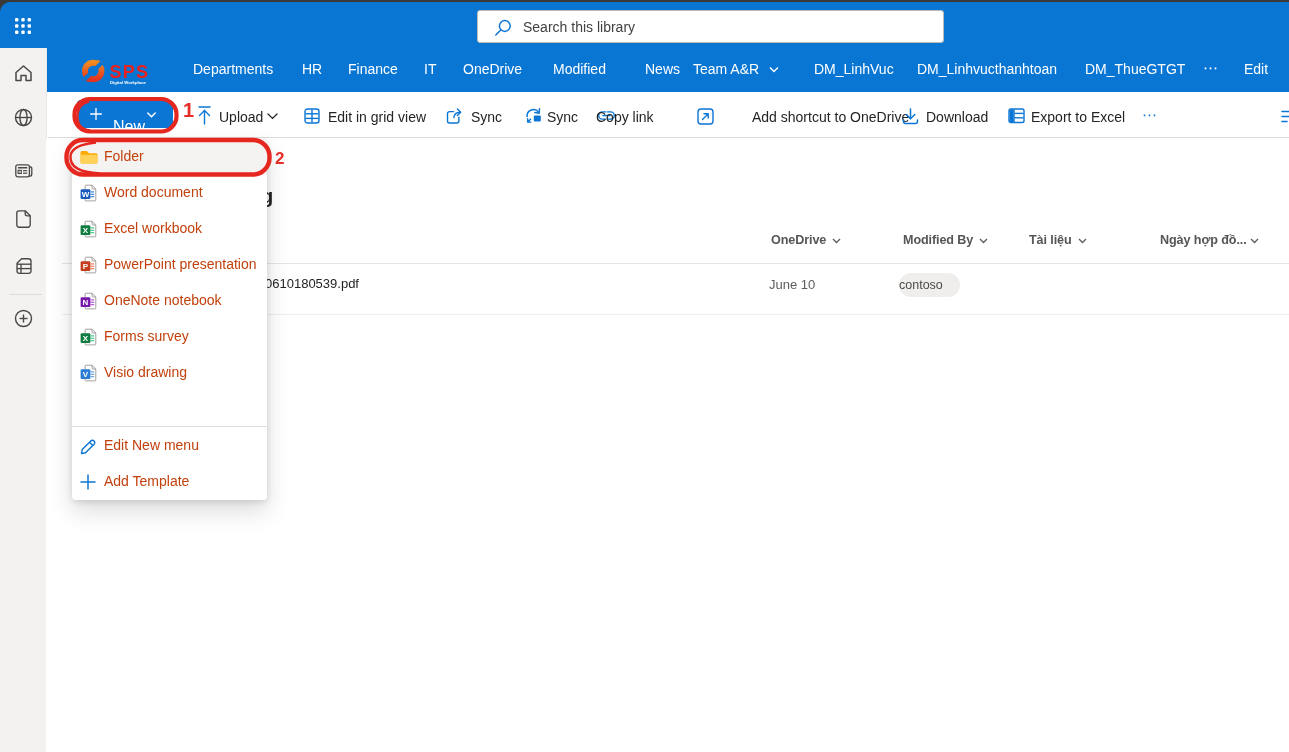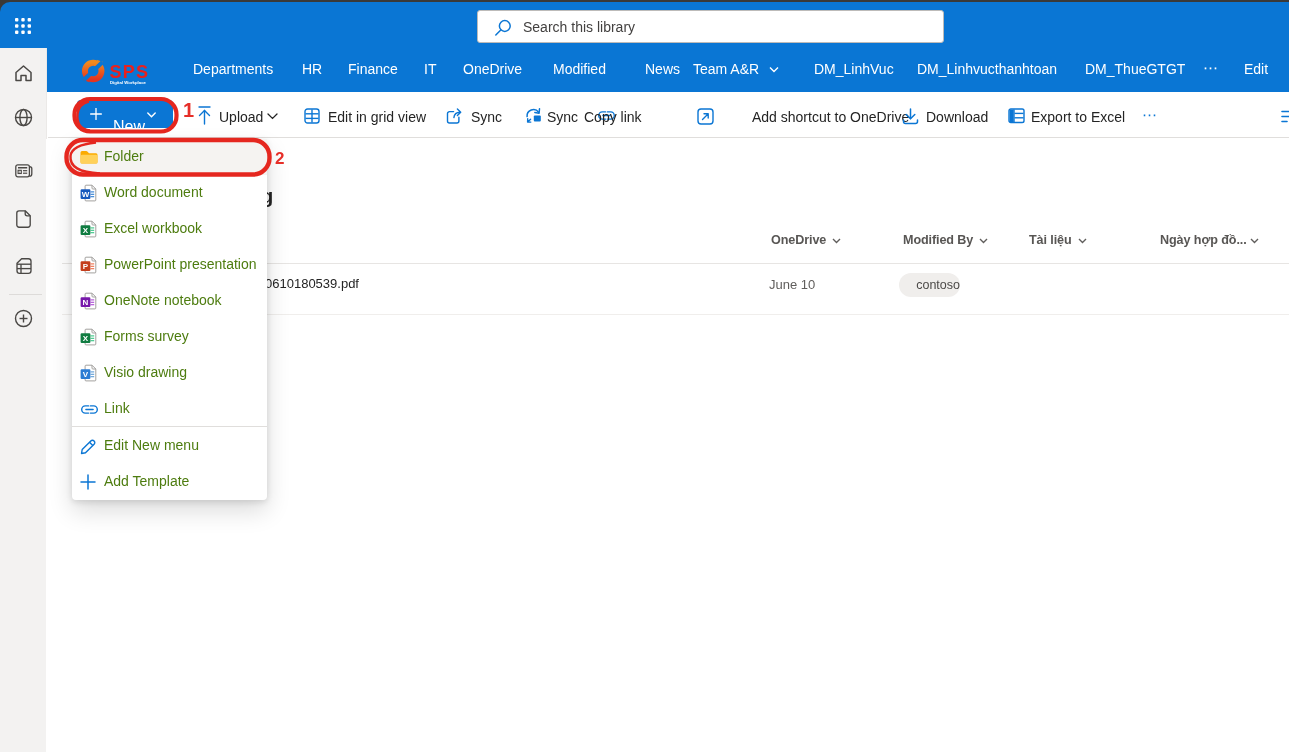--- a/index.html
+++ b/index.html
@@ -12,32 +12,32 @@
 #searchbox{position:absolute;left:477px;top:8px;width:467px;height:33px;background:#fff;border:1px solid #bdbbb9;border-radius:3px}
 #searchbox span{position:absolute;left:45px;top:8px;font-size:14px;color:#434140}
 .navitem{position:absolute;top:13px;color:#fff;font-size:14px;white-space:nowrap}
 #toolbar{position:absolute;left:48px;top:92px;width:1241px;height:45.5px;background:#fff;border-bottom:1.5px solid #e0dedc}
 .tbtxt{position:absolute;top:109px;font-size:14px;color:#242424;white-space:nowrap}
 .tbico{position:absolute;top:108px;color:#0b76d4}
 #newbtn{position:absolute;left:77px;top:100px;width:96px;height:28px;background:#0b76d4;border-radius:4px;color:#fff}
 #newbtn .lbl{position:absolute;left:36px;top:18px;font-size:16px;font-weight:400}
 #menu{position:absolute;left:72px;top:139px;width:195px;height:361px;background:#fff;border-radius:0 0 4px 4px;box-shadow:0 2px 6px rgba(0,0,0,.12),0 11px 24px rgba(0,0,0,.14);z-index:5}
 .mitem{position:absolute;left:0;width:195px;height:36px}
-.mitem .txt{position:absolute;left:32px;top:9px;font-size:14px;color:#4d7c0f;white-space:nowrap}
+.mitem .txt{position:absolute;left:32px;top:9px;font-size:14px;color:#c2410c;white-space:nowrap}
 .mitem .ic{position:absolute;left:8px;top:10px}
 #mdivider{position:absolute;left:0px;top:287px;width:195px;height:1px;background:#e0dedc}
 .hl{background:#f5f3f1}
 #content{position:absolute;left:46px;top:139px;width:1243px;height:613px;background:#fff}
 .colhead{position:absolute;top:233px;font-size:12.6px;font-weight:700;color:#585654;white-space:nowrap;letter-spacing:-0.1px}
 .colcaret{position:absolute;top:238px;color:#605e5c}
 #hline1{position:absolute;left:62px;top:263px;width:1227px;height:1px;background:#e7e5e3}
 #hline2{position:absolute;left:62px;top:314px;width:1227px;height:1px;background:#f0eeec}
 #fname{position:absolute;left:265px;top:276px;font-size:13px;color:#242424}
 #june{position:absolute;left:769px;top:277px;font-size:13px;color:#605e5c}
-#pill{position:absolute;left:899px;top:273px;width:61px;height:24px;background:#f0eeec;border-radius:12px;text-align:right;line-height:24px;font-size:12.5px;color:#4c4a48}
+#pill{position:absolute;left:899px;top:273px;width:61px;height:24px;background:#f0eeec;border-radius:12px;text-align:left;line-height:24px;font-size:12.5px;color:#4c4a48}
 #titleg{position:absolute;left:261px;top:185px;font-size:20px;font-weight:700;color:#242424;z-index:1}
 .rednum{position:absolute;color:#e62e28;font-weight:700;font-size:21px;z-index:7}
 #annot{position:absolute;left:0;top:0;width:1289px;height:752px;z-index:6;pointer-events:none}
 </style></head>
 <body>
 <div id="topdark"></div>
 <div id="corner"></div>
 <div id="suite">
 <svg style="position:absolute;left:15px;top:16px" width="17" height="17" viewBox="0 0 17 17">
       <g fill="#fff">
@@ -164,21 +164,21 @@
     <path d="M14.5 1.7 L14.1 6.2 L9.8 5.4" stroke-width="1.5" stroke-linecap="round" stroke-linejoin="round"></path>
     <rect x="8.8" y="8.4" width="7" height="6.2" rx="1" fill="#0b76d4" stroke="none"></rect>
     <path d="M5.6 12.2 L2.6 15 M2.6 15 L2.7 11.8 M2.6 15 L5.8 15.1" stroke-width="1.4" stroke-linecap="round" stroke-linejoin="round"></path>
   </svg>
 <span class="tbtxt" style="left:547px">Sync</span>
 <svg class="tbico" style="left:597px;top:108px" width="19" height="15" viewBox="0 0 19 15" fill="none" stroke="#0b76d4" stroke-width="1.4" stroke-linecap="round">
     <path d="M8.6 3.9 H5.3 a3.6 3.6 0 0 0 0 7.2 H8.6"></path>
     <path d="M10.4 3.9 H13.7 a3.6 3.6 0 0 1 0 7.2 H10.4"></path>
     <line x1="5.9" y1="7.5" x2="13.1" y2="7.5"></line>
   </svg>
-<span class="tbtxt" style="left:584px">Copy link</span>
+<span class="tbtxt" style="left:596px">Copy link</span>
 <svg class="tbico" style="left:697px" width="17" height="17" viewBox="0 0 17 17" fill="none" stroke="#0b76d4" stroke-width="1.4">
     <rect x="1" y="1" width="15" height="15" rx="3"></rect>
     <path d="M5.5 11.5 L11 6 M7 5.8 H11.2 V10" stroke-linecap="round" stroke-linejoin="round"></path>
   </svg>
 <span class="tbtxt" style="left:752px">Add shortcut to OneDrive</span>
 <svg class="tbico" style="left:902px" width="17" height="17" viewBox="0 0 17 17" fill="none" stroke="#0b76d4" stroke-width="1.5" stroke-linecap="round">
     <line x1="8.5" y1="1" x2="8.5" y2="10.5"></line>
     <path d="M4.2 6.5 L8.5 10.8 L12.8 6.5"></path>
     <path d="M1.5 12 v1.5 a2 2 0 0 0 2 2 h10 a2 2 0 0 0 2 -2 V12"></path>
   </svg>
@@ -304,28 +304,20 @@
         <path d="M12 1.2 V4.1 a0.9 0.9 0 0 0 0.9 0.9 H15.8" fill="none" stroke="#a3a19f" stroke-width="1"></path>
         <g stroke="#5b9bd5" stroke-width="1.1">
           <line x1="10.6" y1="7.9" x2="14.2" y2="7.9"></line>
           <line x1="10.6" y1="10.3" x2="14.2" y2="10.3"></line>
           <line x1="10.6" y1="12.7" x2="14.2" y2="12.7"></line>
         </g>
         <rect x="0.6" y="5.3" width="9.8" height="9.8" rx="1.1" fill="#2b7cd3"></rect>
         <text x="5.5" y="12.8" font-family="Liberation Sans,sans-serif" font-size="8" font-weight="700" fill="#fff" text-anchor="middle">V</text>
       </svg>
 <span class="txt">Visio drawing</span>
-</div>
-<div class="mitem" style="top:252px">
-<svg class="ic" style="top:13px" width="19" height="11" viewBox="0 0 19 11" fill="none" stroke="#0b76d4" stroke-width="1.4" stroke-linecap="round">
-        <path d="M8.6 1.9 H5.3 a3.6 3.6 0 0 0 0 7.2 H8.6"></path>
-        <path d="M10.4 1.9 H13.7 a3.6 3.6 0 0 1 0 7.2 H10.4"></path>
-        <line x1="5.9" y1="5.5" x2="13.1" y2="5.5"></line>
-      </svg>
-<span class="txt">Link</span>
 </div>
 <div id="mdivider"></div>
 <div class="mitem" style="top:325px">
 <svg class="ic" width="16" height="16" viewBox="0 0 16 16" stroke="#0b76d4" stroke-width="1.5" stroke-linecap="round">
         <line x1="8" y1="1" x2="8" y2="15"></line>
         <line x1="1" y1="8" x2="15" y2="8"></line>
       </svg>
 <span class="txt">Add Template</span>
 </div>
 <div class="mitem" style="top:289px">

